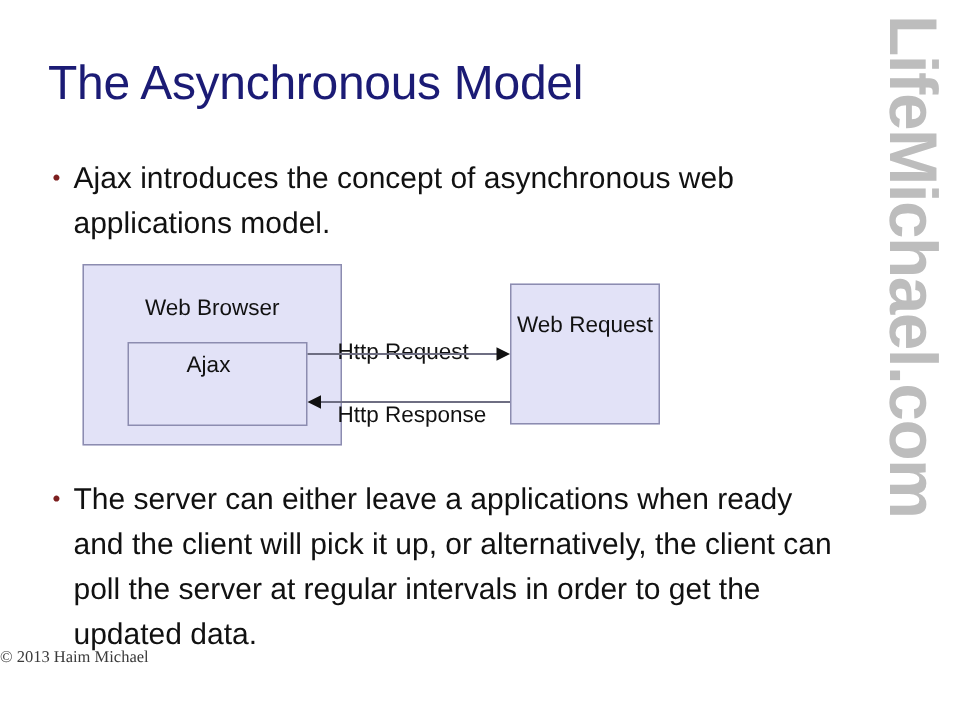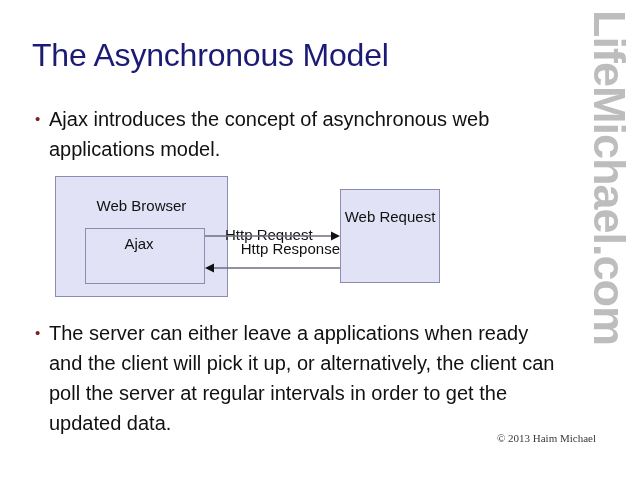--- a/index.html
+++ b/index.html
@@ -98,35 +98,35 @@
     position: absolute;
     font-size: 15px;
     color: #111111;
     text-align: center;
     white-space: nowrap;
   }
   #label-web-browser { left: 55px; top: 197px; width: 173px; }
   #label-ajax        { left: 85px; top: 235px; width: 108px; }
   #label-web-server  { left: 340px; top: 208px; width: 100px; }
   #label-http-request  { left: 225px; top: 226px; width: 110px; text-align: left; }
-  #label-http-response { left: 225px; top: 240px; width: 115px; text-align: right; }
+  #label-http-response { left: 225px; top: 268px; width: 115px; text-align: left; }
 
   #arrows {
     position: absolute;
     left: 0;
     top: 0;
   }
 
   
   #footer-copyright {
     position: absolute;
-    left: 16px;
+    left: 0;
     top: 432px;
     width: 580px;
-    text-align: right;
+    text-align: left;
     font-family: "Liberation Serif", serif;
     font-size: 11px;
     color: #3a3a3a;
   }
 
   
   #brand-vertical {
     position: absolute;
     right: 0px;
     top: 0px;

